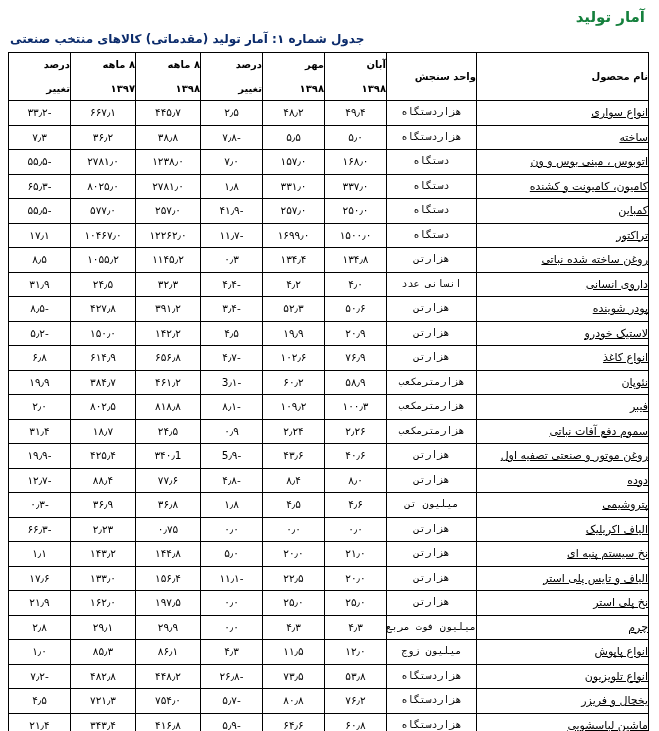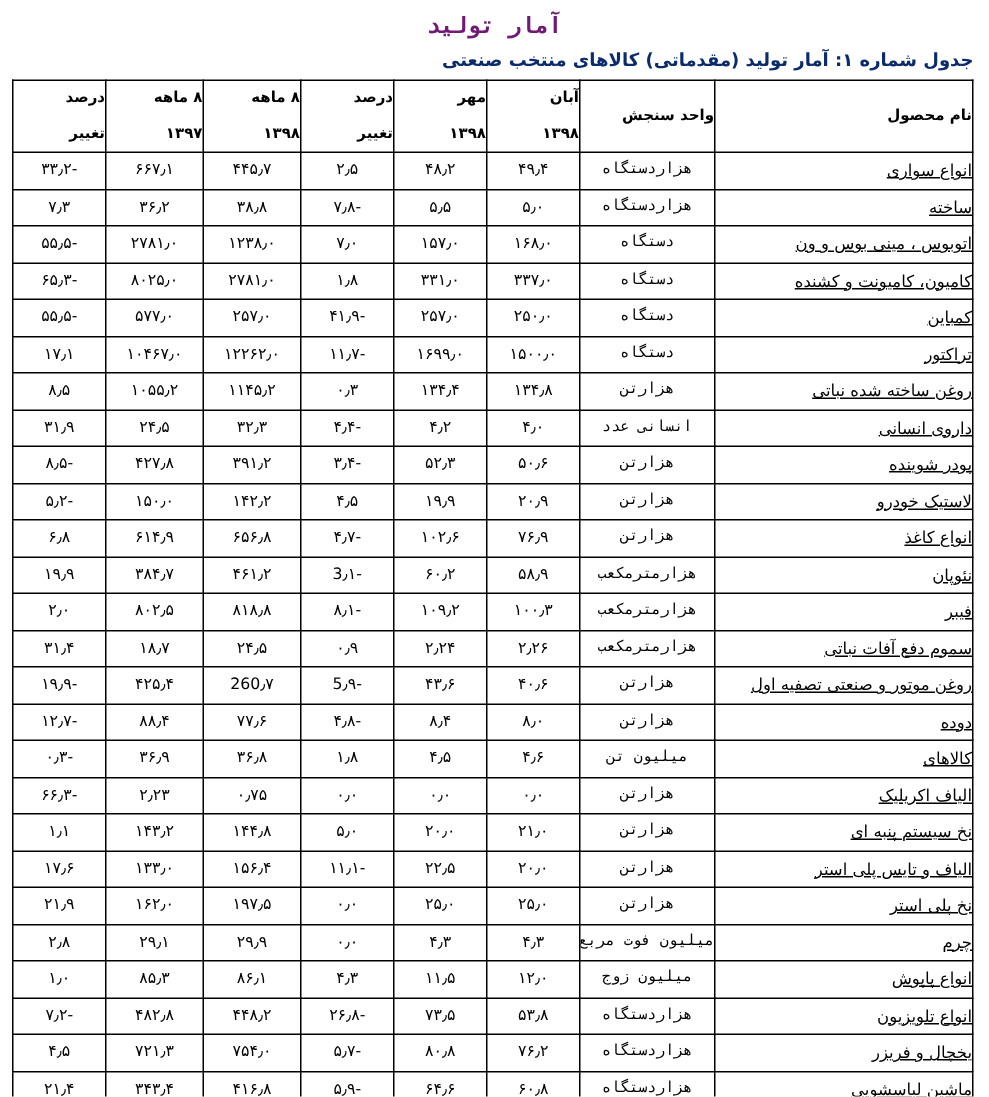--- a/index.html
+++ b/index.html
@@ -15,30 +15,29 @@
     direction: rtl;
   }
   .page {
     width: 659px;
     height: 731px;
     box-sizing: border-box;
     padding: 6px 10px 0 10px;
     position: relative;
   }
   .doc-title {
-    text-align: center;
+    text-align: right;
     font-size: 15px;
     font-weight: bold;
-    color: #701a75;
+    color: #15803d;
     margin: 2px 4px 6px 4px;
     letter-spacing: 0;
-    font-family: Liberation Mono, monospace;
   }
   .table-caption {
-    text-align: right;
+    text-align: left;
     font-size: 12px;
     font-weight: bold;
     color: #0b2b6b;
     margin: 0 0 6px 0;
   }
   table.data {
     border-collapse: collapse;
     width: 639px;
     table-layout: fixed;
     font-size: 10px;
@@ -278,36 +277,36 @@
           <td class="num">۲۴٫۵</td>
           <td class="num">۱۸٫۷</td>
           <td class="num">۳۱٫۴</td>
         </tr>
         <tr>
           <td class="name">روغن موتور و صنعتی تصفیه اول</td>
           <td class="unit">هزارتن</td>
           <td class="num">۴۰٫۶</td>
           <td class="num">۴۳٫۶</td>
           <td class="num">-5٫۹</td>
-          <td class="num">260٫۷</td>
+          <td class="num">۳۴۰٫1</td>
           <td class="num">۴۲۵٫۴</td>
           <td class="num">-۱۹٫۹</td>
         </tr>
         <tr>
           <td class="name">دوده</td>
           <td class="unit">هزارتن</td>
           <td class="num">۸٫۰</td>
           <td class="num">۸٫۴</td>
           <td class="num">-۴٫۸</td>
           <td class="num">۷۷٫۶</td>
           <td class="num">۸۸٫۴</td>
           <td class="num">-۱۲٫۷</td>
         </tr>
         <tr>
-          <td class="name">کالاهای</td>
+          <td class="name">پتروشیمی</td>
           <td class="unit">میلیون تن</td>
           <td class="num">۴٫۶</td>
           <td class="num">۴٫۵</td>
           <td class="num">۱٫۸</td>
           <td class="num">۳۶٫۸</td>
           <td class="num">۳۶٫۹</td>
           <td class="num">-۰٫۳</td>
         </tr>
         <tr>
           <td class="name">الیاف اکریلیک</td>

